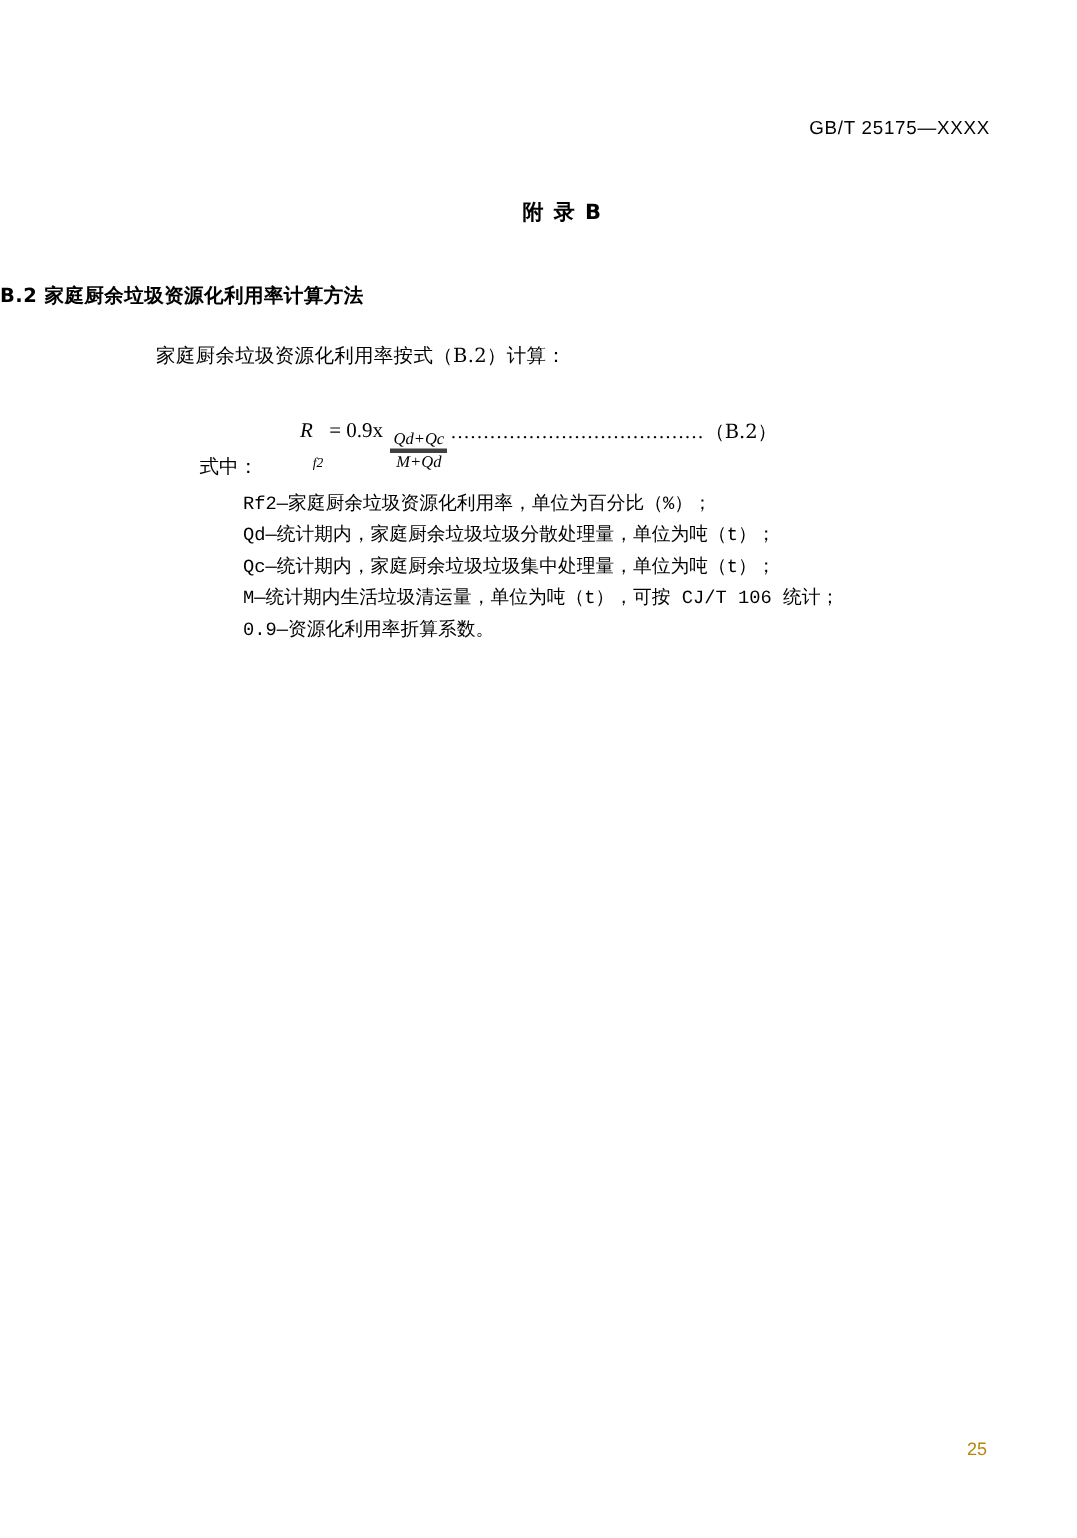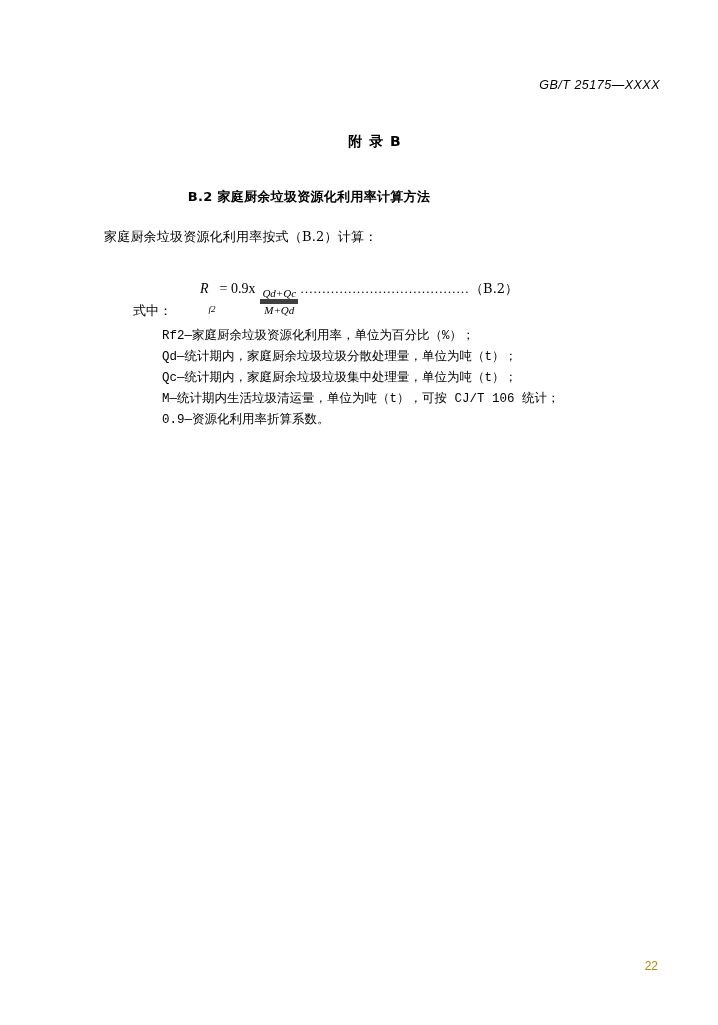--- a/index.html
+++ b/index.html
@@ -18,21 +18,20 @@
   }
   .header-code {
     position: absolute;
     top: 78px;
     right: 58px;
     font-family: "Liberation Sans", sans-serif;
     font-size: 12.5px;
     letter-spacing: 0.5px;
     color: #000;
     white-space: nowrap;
-    font-style: italic;
   }
   .annex-title {
     position: absolute;
     top: 133px;
     left: 16px;
     width: 718px;
     text-align: center;
     font-family: "DejaVu Sans", sans-serif;
     font-weight: bold;
     font-size: 14px;
@@ -45,21 +44,21 @@
     width: 718px;
     text-align: center;
     font-family: "DejaVu Sans", sans-serif;
     font-size: 12.5px;
   }
   .clause-title {
     position: absolute;
     top: 188px;
     left: 0;
     width: 618px;
-    text-align: center;
+    text-align: left;
     font-family: "DejaVu Sans", sans-serif;
     font-weight: bold;
     font-size: 13px;
     letter-spacing: 0.3px;
   }
   .intro-line {
     position: absolute;
     top: 228px;
     left: 104px;
     font-family: "DejaVu Serif", "Liberation Serif", serif;
@@ -98,21 +97,21 @@
     justify-content: center;
     vertical-align: middle;
     margin: 0 1px;
     font-size: 11px;
     line-height: 1.12;
     position: relative;
     top: 0px;
   }
   .frac .num {
     padding: 0 2px;
-    border-bottom: 5px solid #404040;
+    border-bottom: 3px solid #404040;
     margin-top: 25px;
   }
   .frac .den {
     padding: 0 2px;
   }
   .dots {
     letter-spacing: 0px;
     font-size: 13px;
     margin: 0 1px;
   }
@@ -176,15 +175,15 @@
   <div class="where-label">式中：</div>
 
   <div class="def-list">
     <div>Rf2—家庭厨余垃圾资源化利用率，单位为百分比（%）；</div>
     <div>Qd—统计期内，家庭厨余垃圾垃圾分散处理量，单位为吨（t）；</div>
     <div>Qc—统计期内，家庭厨余垃圾垃圾集中处理量，单位为吨（t）；</div>
     <div>M—统计期内生活垃圾清运量，单位为吨（t），可按 CJ/T 106 统计；</div>
     <div>0.9—资源化利用率折算系数。</div>
   </div>
 
-  <div class="page-number">22</div>
+  <div class="page-number">25</div>
 
 </div>
 
 </body></html>

